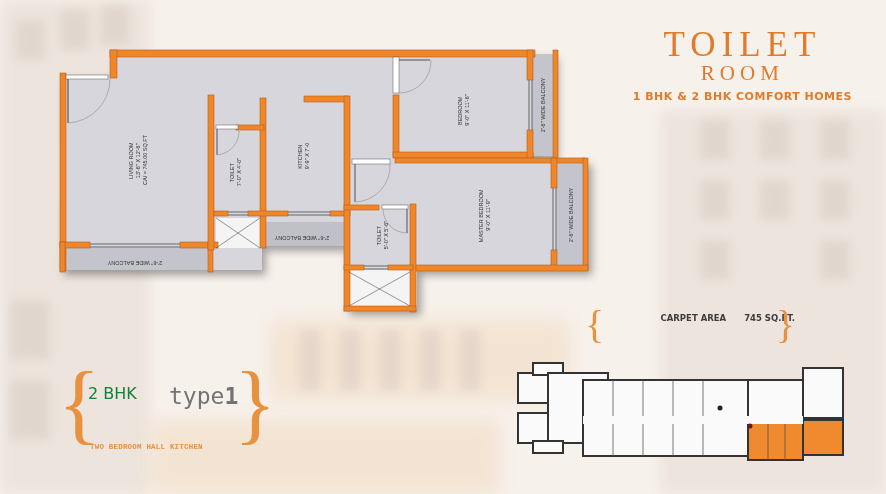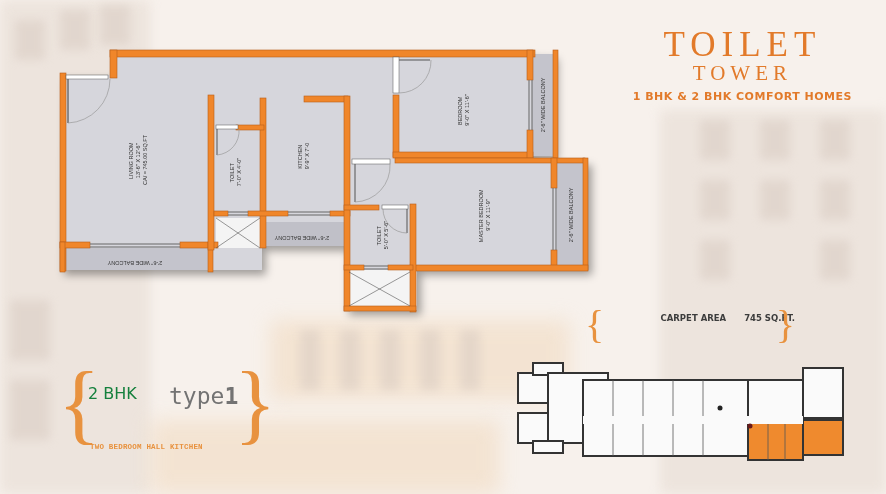--- a/index.html
+++ b/index.html
@@ -200,21 +200,21 @@
     </text>
     <text transform="translate(135,261) rotate(180)">2'-6" WIDE BALCONY</text>
     <text transform="translate(302,236) rotate(180)">2'-6" WIDE BALCONY</text>
     <text transform="translate(545,105) rotate(-90)">2'-6" WIDE BALCONY</text>
     <text transform="translate(573,215) rotate(-90)">2'-6" WIDE BALCONY</text>
   </g>
 </svg>
 
 <div class="title">
   <div class="t1">TOILET</div>
-  <div class="t2">TOWER</div>
+  <div class="t2">ROOM</div>
   <div class="t3">1 BHK &amp; 2 BHK COMFORT HOMES</div>
 </div>
 
 <div class="areas">
   <span class="brace bl">{</span>
   <table>
     <tbody>
         <tr>
       <td class="lbl">CARPET AREA</td>
       <td>745 SQ.FT.</td>

